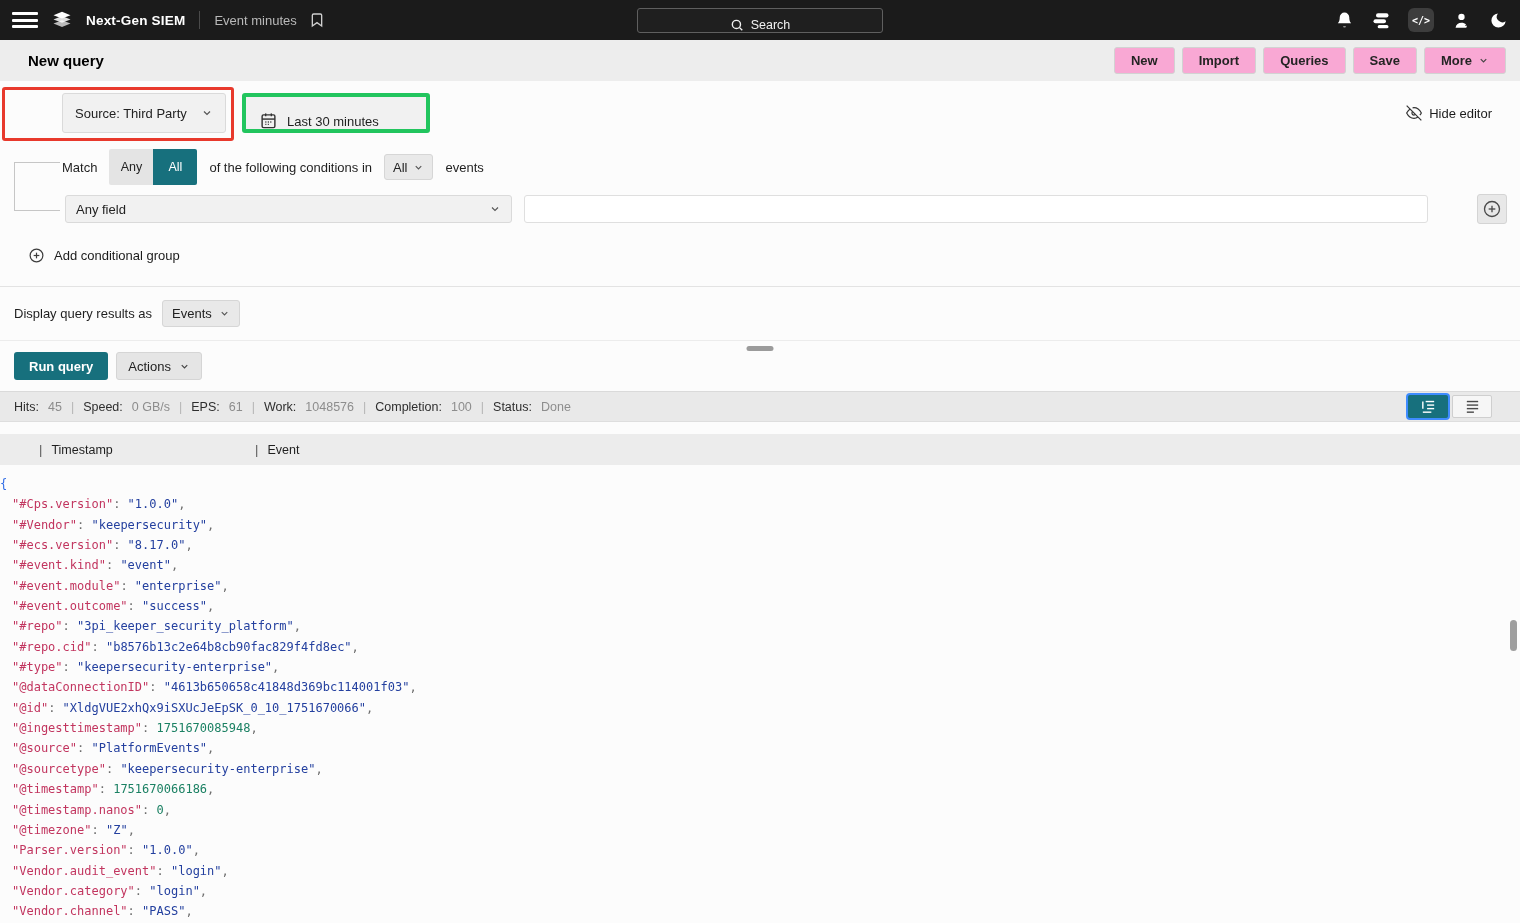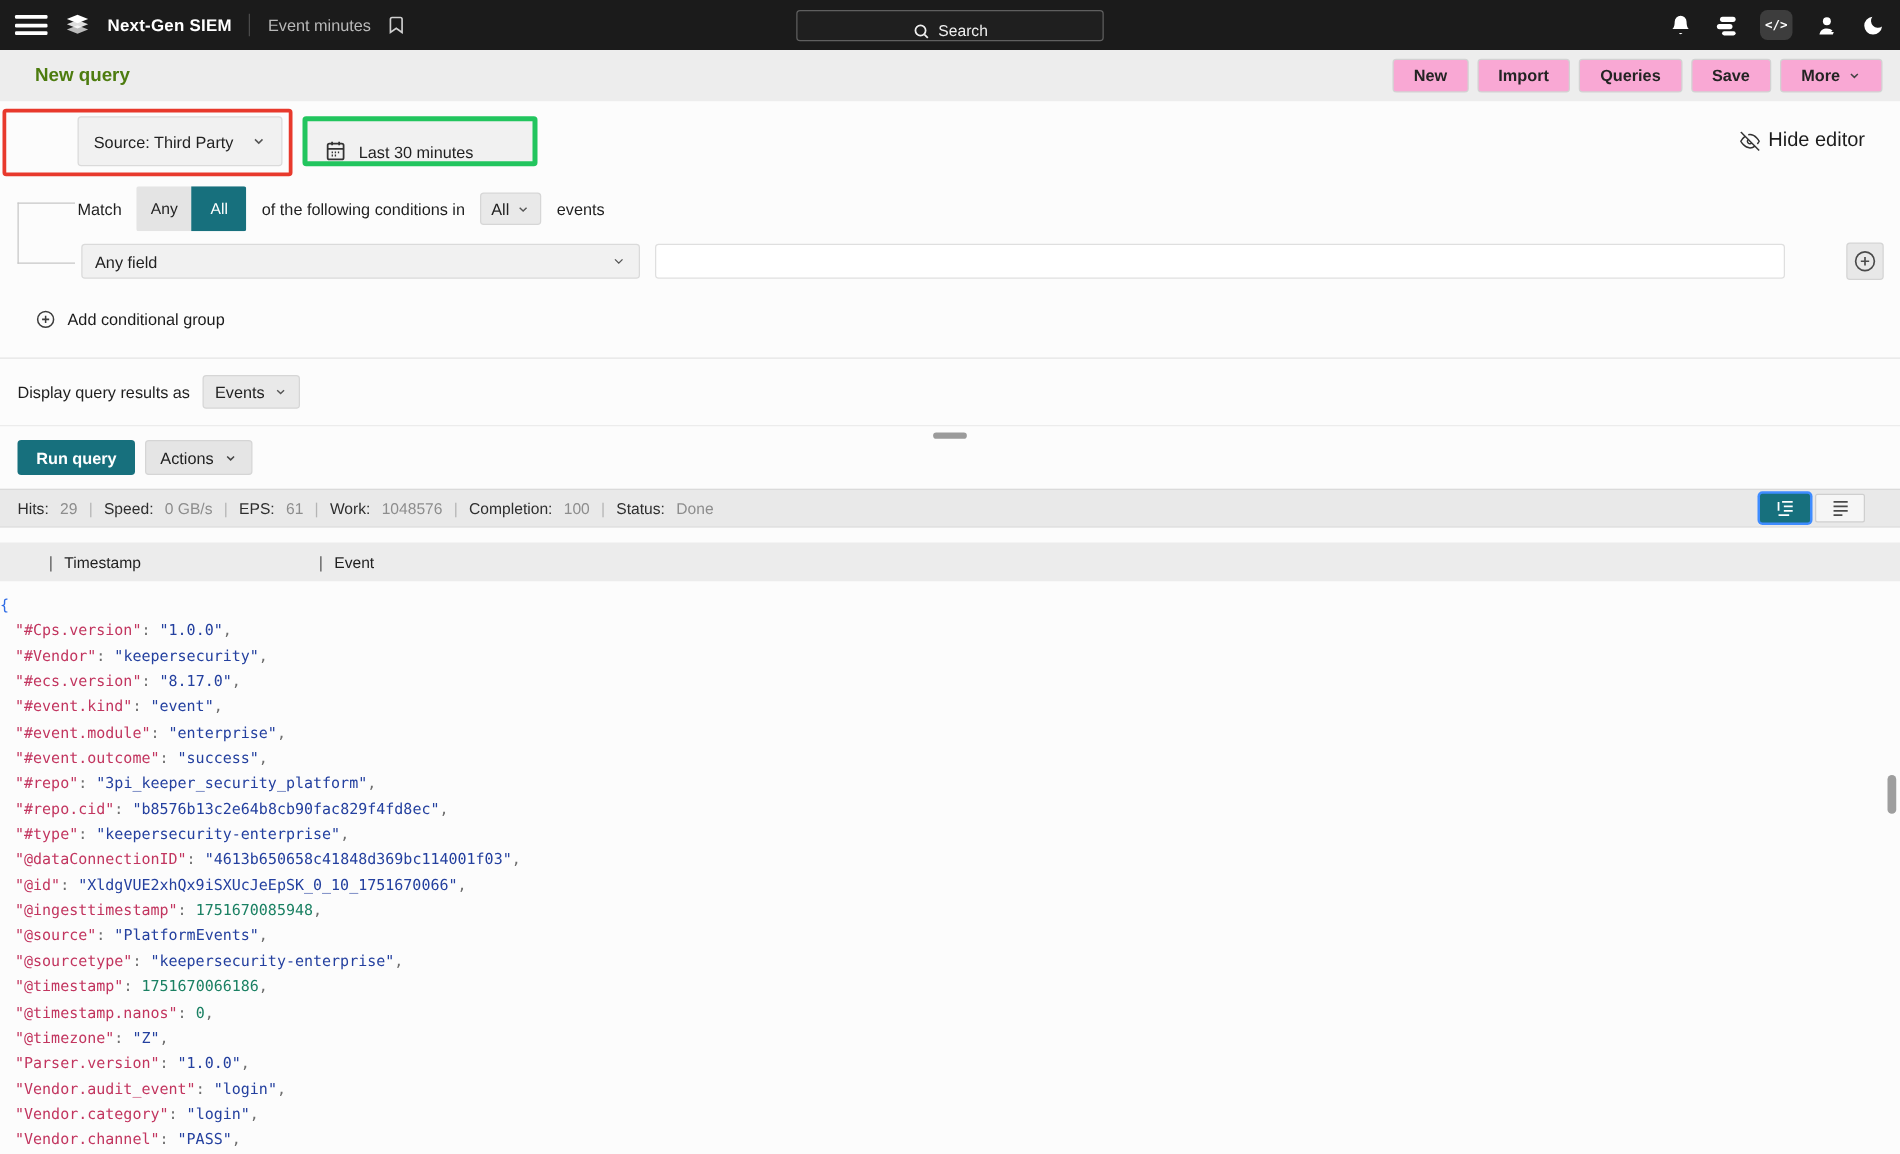--- a/index.html
+++ b/index.html
@@ -20,38 +20,38 @@
   .search-box { position:absolute; left:50%; transform:translateX(-50%); width:246px; height:25px;
     border:1px solid #5f5f5f; border-radius:3px; background:#1f1f1f; display:flex; align-items:flex-end;
     justify-content:center; gap:7px; color:#f0f0f0; font-size:12.5px; cursor:text; }
   .tb-right { margin-left:auto; display:flex; align-items:center; gap:17px; }
   .tb-ic { width:20px; height:20px; display:flex; align-items:center; justify-content:center; cursor:pointer; }
   .code-chip { width:26px; height:24px; background:#3d3d3d; border-radius:6px; display:flex; align-items:center;
     justify-content:center; font-family:"DejaVu Sans Mono", monospace; font-size:10px; font-weight:bold; color:#fff; cursor:pointer; }
 
   
   .header-row { height:41px; background:#ededed; display:flex; align-items:center; padding:0 14px; }
-  .page-title { font-size:15px; font-weight:600; color:#4d7c0f; padding-left:14px; }
+  .page-title { font-size:15px; font-weight:600; color:#000000; padding-left:14px; }
   .header-btns { margin-left:auto; display:flex; gap:7px; }
   .btn { background:#f9a8d4; border:1px solid #d2d2d2; border-radius:3px; height:27px; padding:0 16px;
     font-size:13px; font-weight:600; color:#242424; display:flex; align-items:center; gap:6px; cursor:pointer;
     font-family:"Liberation Sans", sans-serif; }
 
   
   .filter-row { display:flex; align-items:center; padding:12px 28px 0 14px; gap:16px; }
   .dd { background:#f1f1f1; border:1px solid #dadada; border-radius:3px; display:flex; align-items:center;
     font-size:13px; color:#222; cursor:pointer; }
   .source-wrap { position:relative; }
   .source-dd { width:164px; height:40px; padding:0 12px;margin-left:48px; }
   .source-dd .chev { margin-left:auto; }
   .red-box { position:absolute; left:-12px; top:-6px; right:-8px; bottom:-8px;
     border:3px solid #e8392c; border-radius:3px; pointer-events:none; }
   .time-btn { height:40px; padding:0 14px; gap:10px; min-width:188px; background:#f1f1f1; border:4px solid #22c55e;
     border-radius:3px; display:flex; align-items:flex-end; font-size:13px; cursor:pointer; }
-  .hide-editor { margin-left:auto; display:flex; align-items:center; gap:7px; font-size:16px; color:#1c1c1c; cursor:pointer; }
+  .hide-editor { margin-left:auto; display:flex; align-items:center; gap:7px; font-size:13px; color:#1c1c1c; cursor:pointer; }
 
   
   .builder { position:relative; padding-top:16px; }
   .bracket { position:absolute; left:14px; top:29px; width:46px; height:49px;
     border-left:1px solid #c6c6c6; border-top:1px solid #c6c6c6; border-bottom:1px solid #c6c6c6; }
   .match-row { display:flex; align-items:center; padding-left:62px; gap:12px; font-size:13px; }
   .seg { display:flex; border-radius:2px; overflow:hidden; }
   .seg-btn { height:36px; min-width:44px; display:flex; align-items:center; justify-content:center;
     font-size:12.5px; font-weight:normal; cursor:pointer; padding:16px 10px; }
   .seg-off { background:#e4e4e4; color:#232323; }
@@ -303,21 +303,21 @@
             <polyline points="6 9 12 15 18 9"></polyline>
           </svg>
       </span>
     </div>
   </div>
 </div>
 
 <div class="stats-bar">
   <div class="stats-left">
       <span class="stat-label">Hits:</span>
-      <span class="stat-value">29</span>
+      <span class="stat-value">45</span>
       <span class="stat-sep">|</span>
       <span class="stat-label">Speed:</span>
       <span class="stat-value">0 GB/s</span>
       <span class="stat-sep">|</span>
       <span class="stat-label">EPS:</span>
       <span class="stat-value">61</span>
       <span class="stat-sep">|</span>
       <span class="stat-label">Work:</span>
       <span class="stat-value">1048576</span>
       <span class="stat-sep">|</span>

